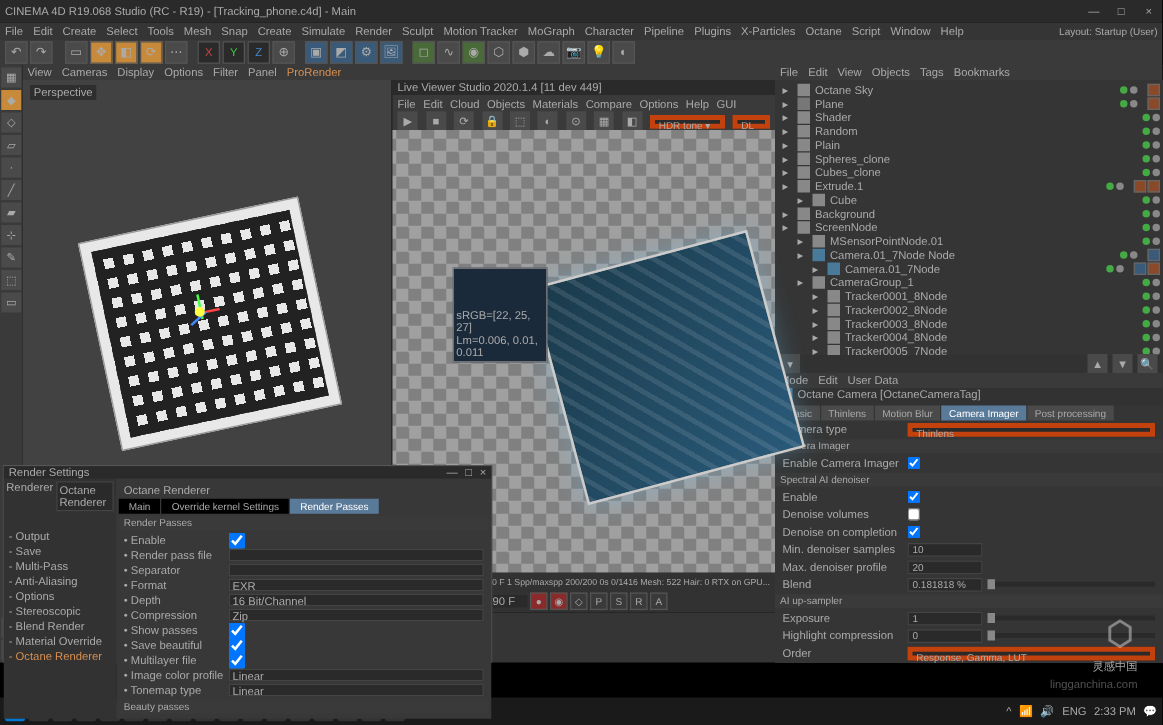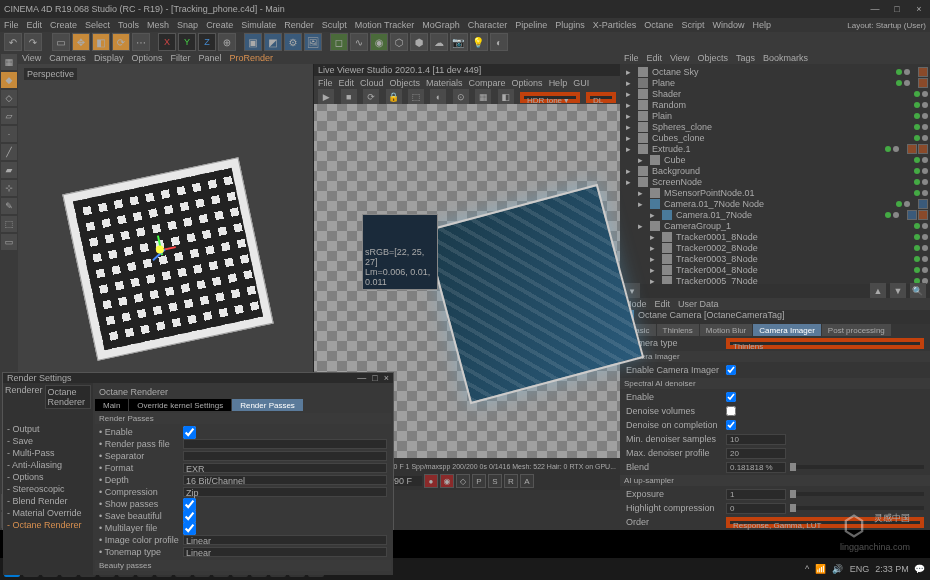--- a/index.html
+++ b/index.html
@@ -99,21 +99,21 @@
 .rd-tab { background:#000000; padding:0 8px; display:flex; align-items:center; font-size:8px; cursor:pointer; }
 .rd-tab.active { background:#5a7a9a; color:#fff; }
 .rd-hdr { background:#3a3a3a; padding:1px 4px; margin:2px 0; font-size:8px; }
 .rd-row { display:flex; align-items:center; height:12px; padding:0 4px; gap:4px; font-size:8px; }
 .rd-row .rlabel { width:80px; }
 .rd-row .rfield { background:#2a2a2a; border:1px solid #444; height:10px; flex:1; padding:0 2px; }
 .taskbar { position:absolute; bottom:0; left:0; right:0; height:22px; background:#1a1a1a; display:flex; align-items:center; padding:0 4px; gap:3px; }
 .tb-icon { width:16px; height:16px; background:#333; cursor:pointer; border-radius:2px; }
 .tb-icon.win { background:#0078d4; }
 .tb-tray { margin-left:auto; display:flex; align-items:center; gap:6px; font-size:8px; color:#ccc; }
-.watermark { position:absolute; right:20px; bottom:40px; color:rgba(255,255,255,0.4); font-size:18px; pointer-events:none; z-index:200; display:flex; align-items:flex-start; gap:6px; }
+.watermark { position:absolute; right:20px; bottom:40px; color:rgba(255,255,255,0.4); font-size:18px; pointer-events:none; z-index:200; display:flex; align-items:flex-end; gap:6px;flex-direction:column; }
 .watermark-sub { position:absolute; right:20px; bottom:28px; color:rgba(255,255,255,0.3); font-size:9px; z-index:200; }
 </style>
 </head>
 <body>
 
 <div class="titlebar">
   <span>CINEMA 4D R19.068 Studio (RC - R19) - [Tracking_phone.c4d] - Main</span>
   <div class="ctrls">
     <span>—</span>
     <span>□</span>

